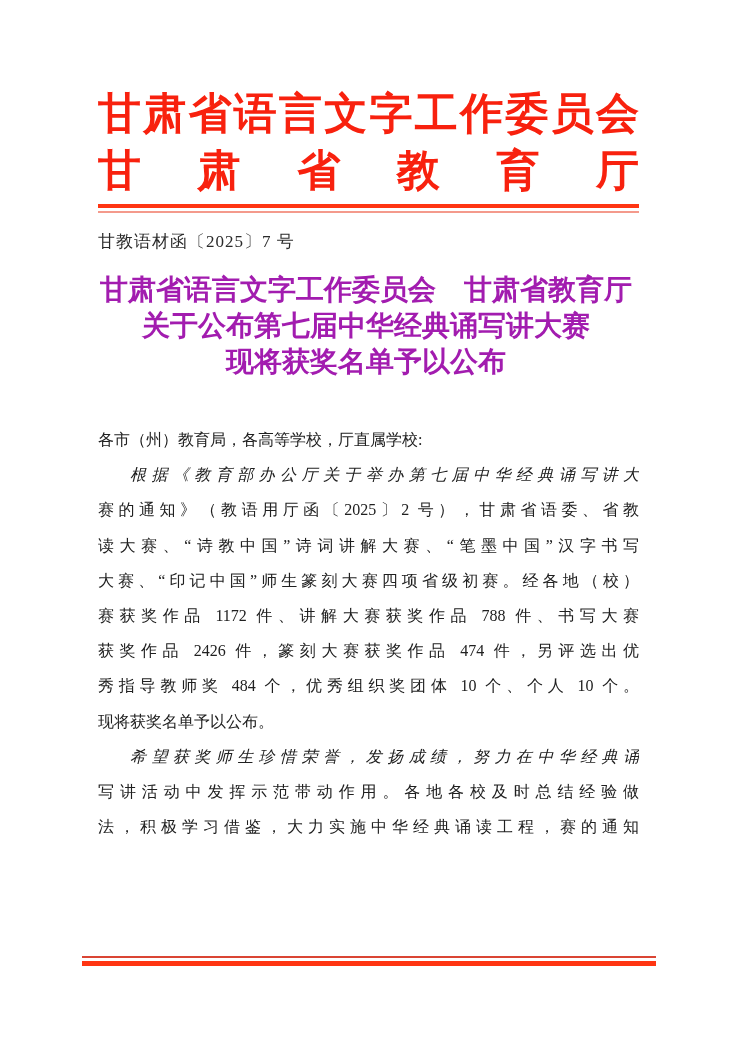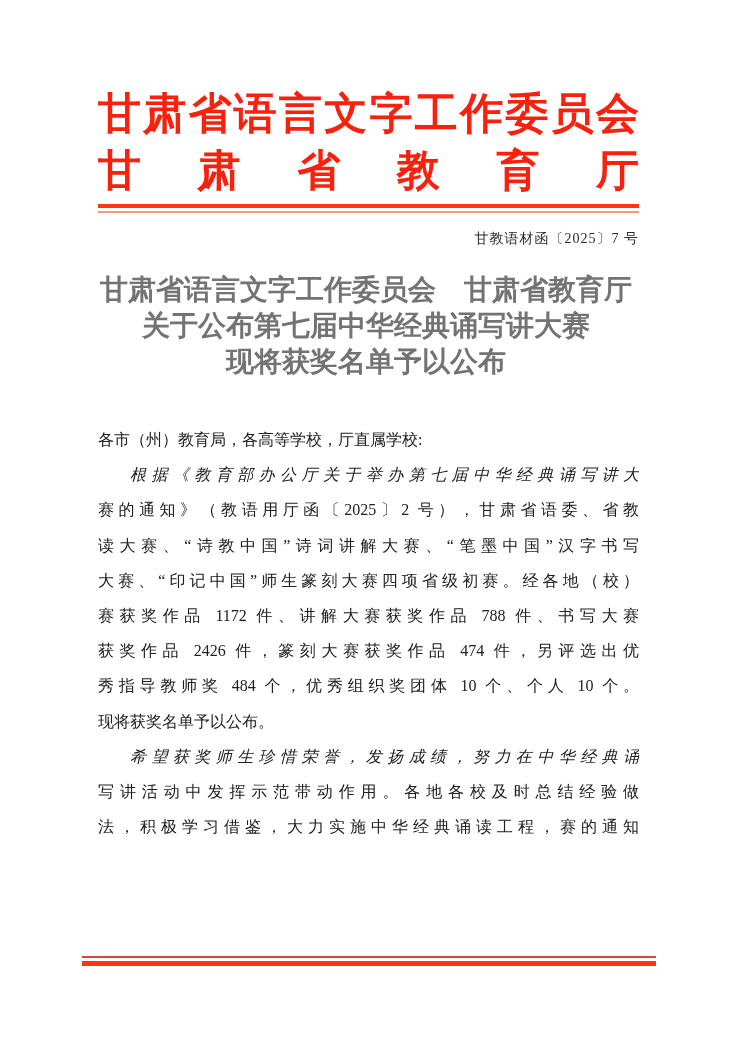--- a/index.html
+++ b/index.html
@@ -33,34 +33,34 @@
   .rule-top .thick { height: 4px;  background: #ff3512; }
   .rule-top .gap   { height: 3px; }
   .rule-top .thin  { height: 2px;  background: #f49a8c; }
 
   
   .doc-number {
     position: absolute;
     left: 98px;
     top: 230px;
     width: 541px;
-    text-align: right;
-    font-size: 14px;
+    text-align: left;
+    font-size: 17px;
     letter-spacing: 1px;
     color: #2a2a2a;
   }
 
   
   .title-block {
     position: absolute;
     left: 66px;
     top: 272px;
     width: 600px;
     text-align: center;
-    color: #737373;
+    color: #a21caf;
     font-weight: 700;
     font-size: 28px;
     line-height: 36px;
   }
 
   
   .body-block {
     position: absolute;
     left: 98px;
     top: 422px;

